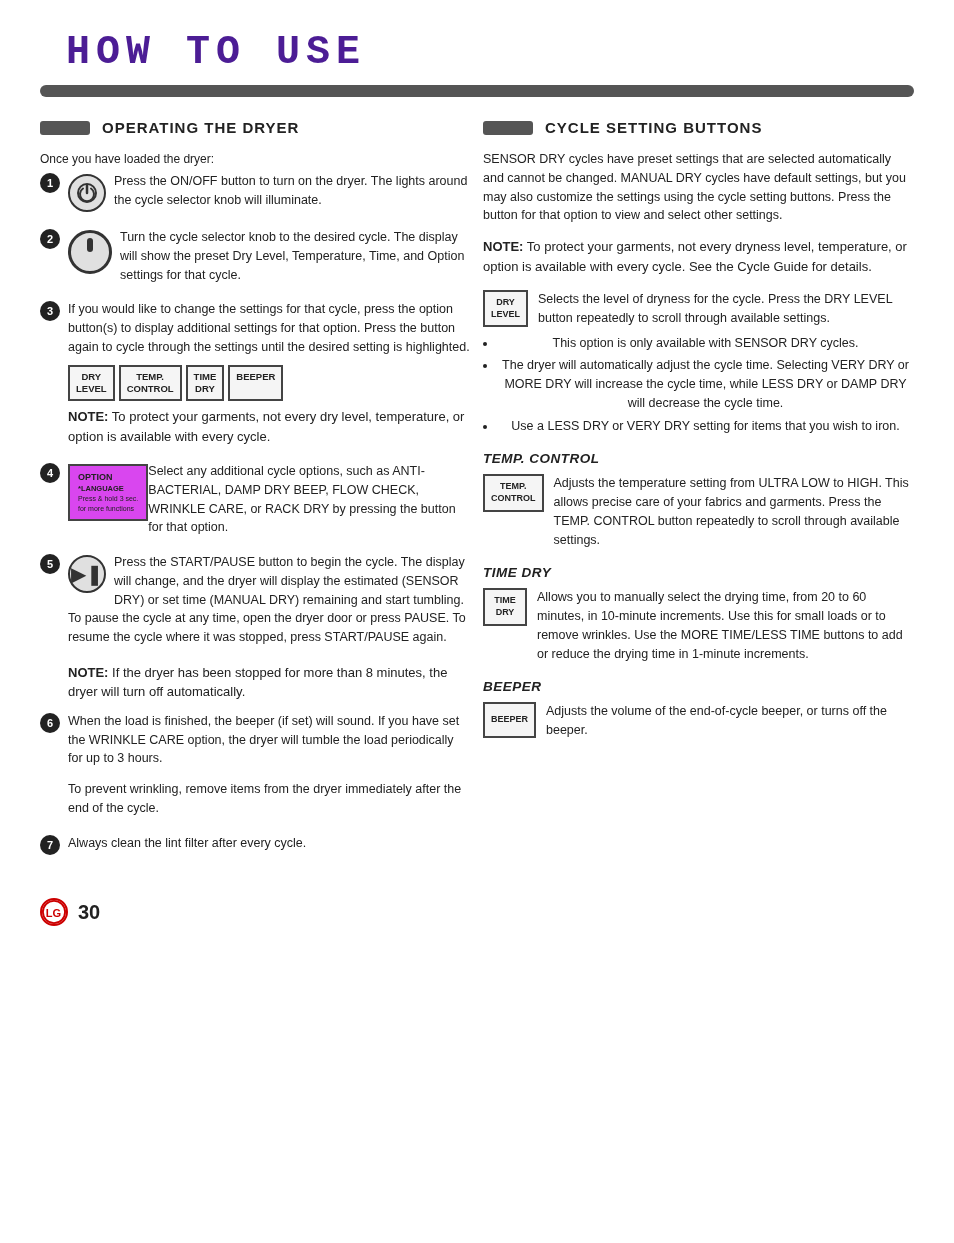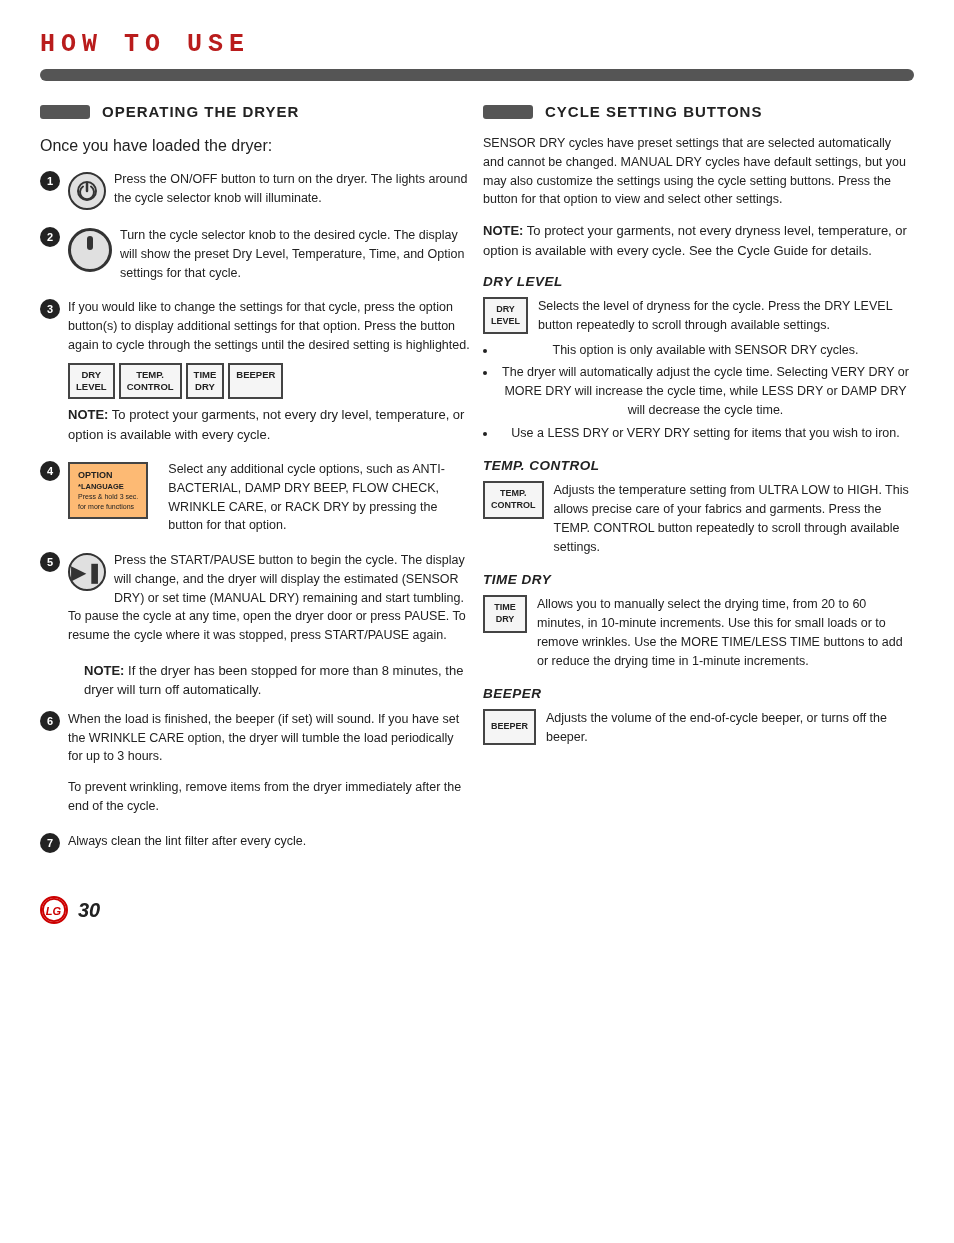--- a/index.html
+++ b/index.html
@@ -6,27 +6,28 @@
     body {
       background: #fff;
       font-family: Arial, Helvetica, sans-serif;
       font-size: 12.5px;
       color: #222;
       width: 954px;
       min-height: 1243px;
       padding: 30px 40px 30px 40px;
     }
     .page-title {
-      font-size: 25px;
+      font-size: 40px;
       font-weight: bold;
       letter-spacing: 6px;
       text-transform: uppercase;
       font-family: 'Courier New', Courier, monospace;
       margin-bottom: 10px;
-      color: #b91c1c;
+      color: #4c1d95;
+      margin-left: 26px;
     }
     .top-bar {
       height: 12px;
       background: #555;
       border-radius: 6px;
       margin-bottom: 22px;
     }
     .two-col {
       display: flex;
       gap: 12px;
@@ -52,22 +53,22 @@
       border-radius: 3px;
       flex-shrink: 0;
     }
     .section-title {
       font-size: 15px;
       font-weight: bold;
       letter-spacing: 1px;
       text-transform: uppercase;
     }
     .intro-text {
-      font-size: 16px;
-      margin-bottom: 12px;
+      font-size: 12px;
+      margin-bottom: 4px;
       line-height: 1.5;
     }
     .step {
       display: flex;
       align-items: flex-start;
       margin-bottom: 12px;
       gap: 8px;
     }
     .step-num {
       width: 20px;
@@ -147,22 +148,22 @@
     }
     .note strong {
       font-weight: bold;
     }
     .option-box {
       border: 2px solid #444;
       padding: 5px 8px;
       font-size: 9px;
       font-weight: bold;
       float: left;
-      margin: 2px 20px 4px 0;
-      background: #fdba74;
+      margin: 2px 0 4px 0;
+      background: #d946ef;
       line-height: 1.4;
       min-width: 55px;
     }
     .play-icon {
       font-size: 20px;
       color: #333;
     }
     
     .right-intro {
       font-size: 12.5px;
@@ -311,21 +312,21 @@
       <div class="step">
         <div class="step-num">5</div>
         <div class="step-content clearfix">
           <div class="icon-circle">
             <span class="play-icon">▶❚</span>
           </div>
           <p>Press the START/PAUSE button to begin the cycle. The display will change, and the dryer will display the estimated (SENSOR DRY) or set time (MANUAL DRY) remaining and start tumbling. To pause the cycle at any time, open the dryer door or press PAUSE. To resume the cycle where it was stopped, press START/PAUSE again.</p>
         </div>
       </div>
 
-      <p class="note" style="margin-left:44px; margin-bottom:10px;"><strong>NOTE:</strong> If the dryer has been stopped for more than 8 minutes, the dryer will turn off automatically.</p>
+      <p class="note" style="margin-left:28px; margin-bottom:10px;"><strong>NOTE:</strong> If the dryer has been stopped for more than 8 minutes, the dryer will turn off automatically.</p>
 
       <div class="step">
         <div class="step-num">6</div>
         <div class="step-content">
           <p>When the load is finished, the beeper (if set) will sound. If you have set the WRINKLE CARE option, the dryer will tumble the load periodically for up to 3 hours.</p>
           <p style="margin-top:12px;">To prevent wrinkling, remove items from the dryer immediately after the end of the cycle.</p>
         </div>
       </div>
 
       <div class="step">
@@ -345,21 +346,20 @@
       </div>
 
       <p class="right-intro">SENSOR DRY cycles have preset settings that are selected automatically and cannot be changed. MANUAL DRY cycles have default settings, but you may also customize the settings using the cycle setting buttons. Press the button for that option to view and select other settings.</p>
 
       <p class="note" style="margin-bottom:14px;">
         <strong>NOTE:</strong>
         <span>To protect your garments, not every dryness level, temperature, or option is available with every cycle. See the Cycle Guide for details.</span>
       </p>
 
       <div class="sub-section">
-        <div class="sub-title">DRY LEVEL</div>
         <div class="sub-section-content">
           <div class="small-btn-box">DRY<br>LEVEL</div>
           <div>
             <p>Selects the level of dryness for the cycle. Press the DRY LEVEL button repeatedly to scroll through available settings.</p>
           </div>
         </div>
         <ul class="bullet-list">
           <li>This option is only available with SENSOR DRY cycles.</li>
           <li>The dryer will automatically adjust the cycle time. Selecting VERY DRY or MORE DRY will increase the cycle time, while LESS DRY or DAMP DRY will decrease the cycle time.</li>
           <li>Use a LESS DRY or VERY DRY setting for items that you wish to iron.</li>
@@ -387,21 +387,21 @@
         <div class="sub-section-content">
           <div class="small-btn-box">BEEPER</div>
           <p>Adjusts the volume of the end-of-cycle beeper, or turns off the beeper.</p>
         </div>
       </div>
 
     </div>
 
   </div>
 
-  <div style="display:flex; align-items:center; gap:10px; margin-top:30px;font-style:italic;">
+  <div style="display:flex; align-items:center; gap:10px; margin-top:30px;">
     <div class="lg-logo">
       <svg width="26" height="26" viewBox="0 0 26 26">
         <circle cx="13" cy="13" r="12" fill="none" stroke="#c00" stroke-width="2"></circle>
         <text x="4" y="18" font-size="12" font-weight="bold" fill="#c00" font-family="Arial">LG</text>
       </svg>
     </div>
     <span class="page-num">30</span>
   </div>
 
 </div>

